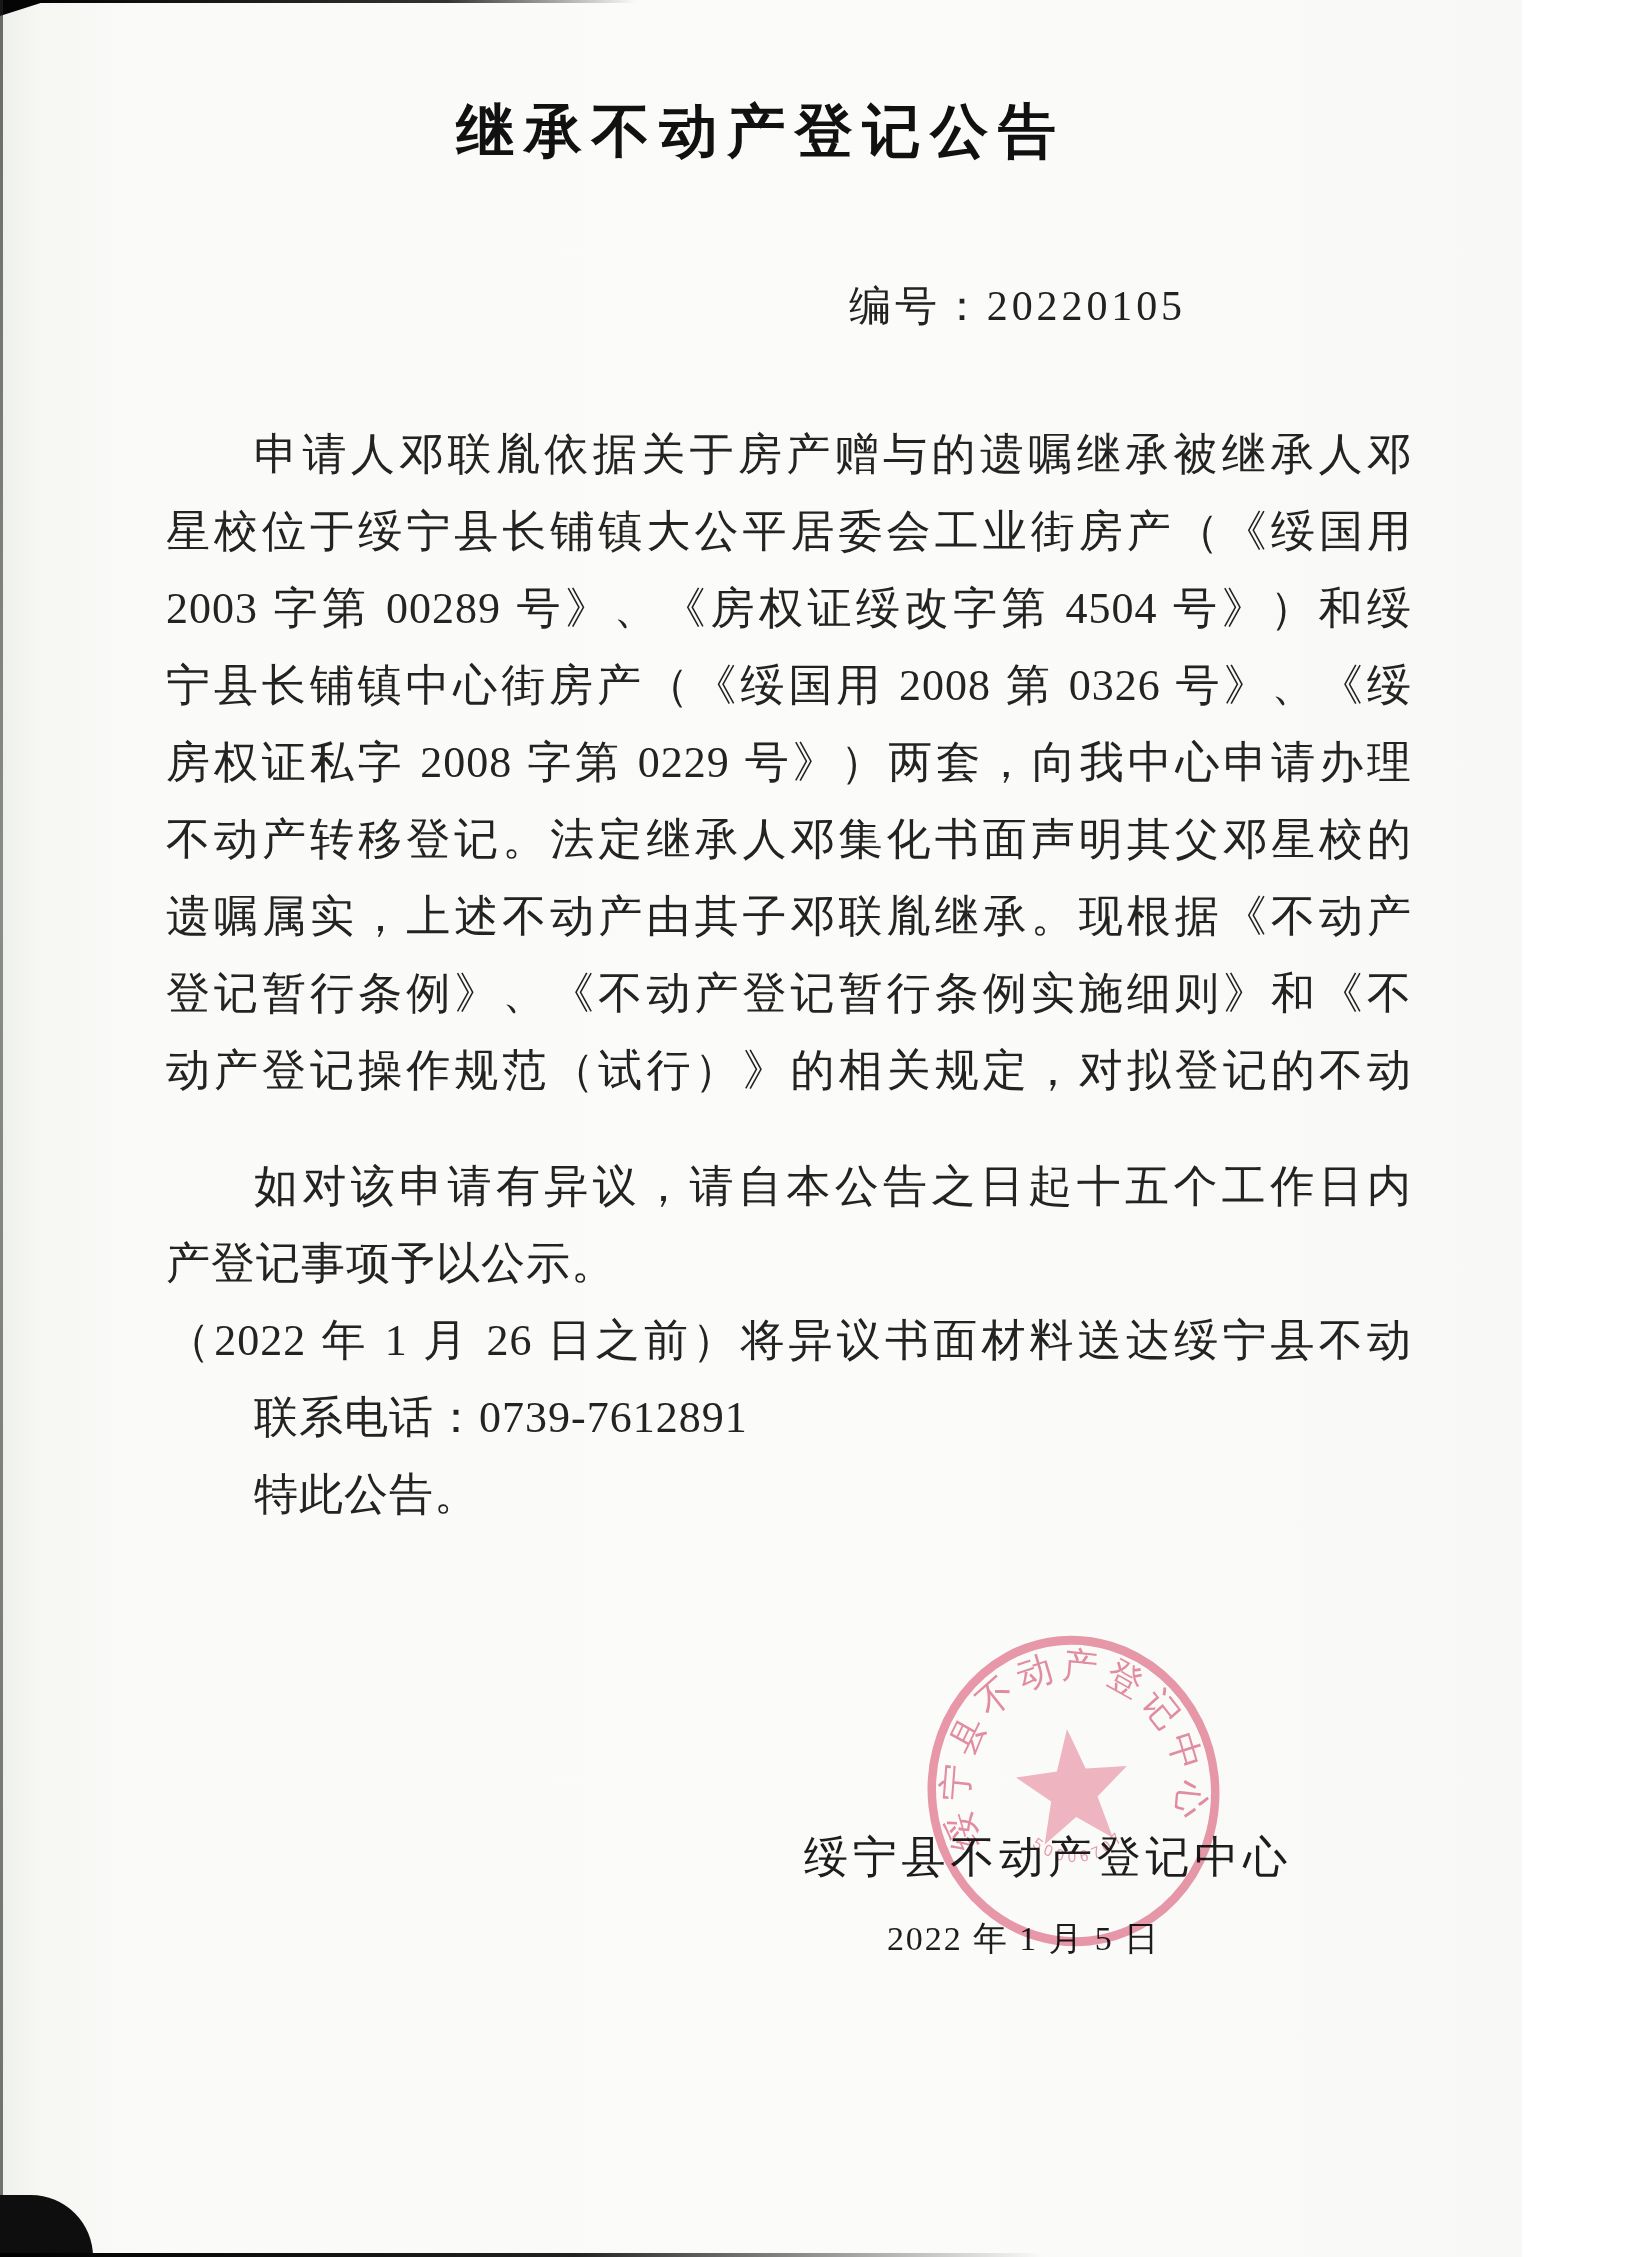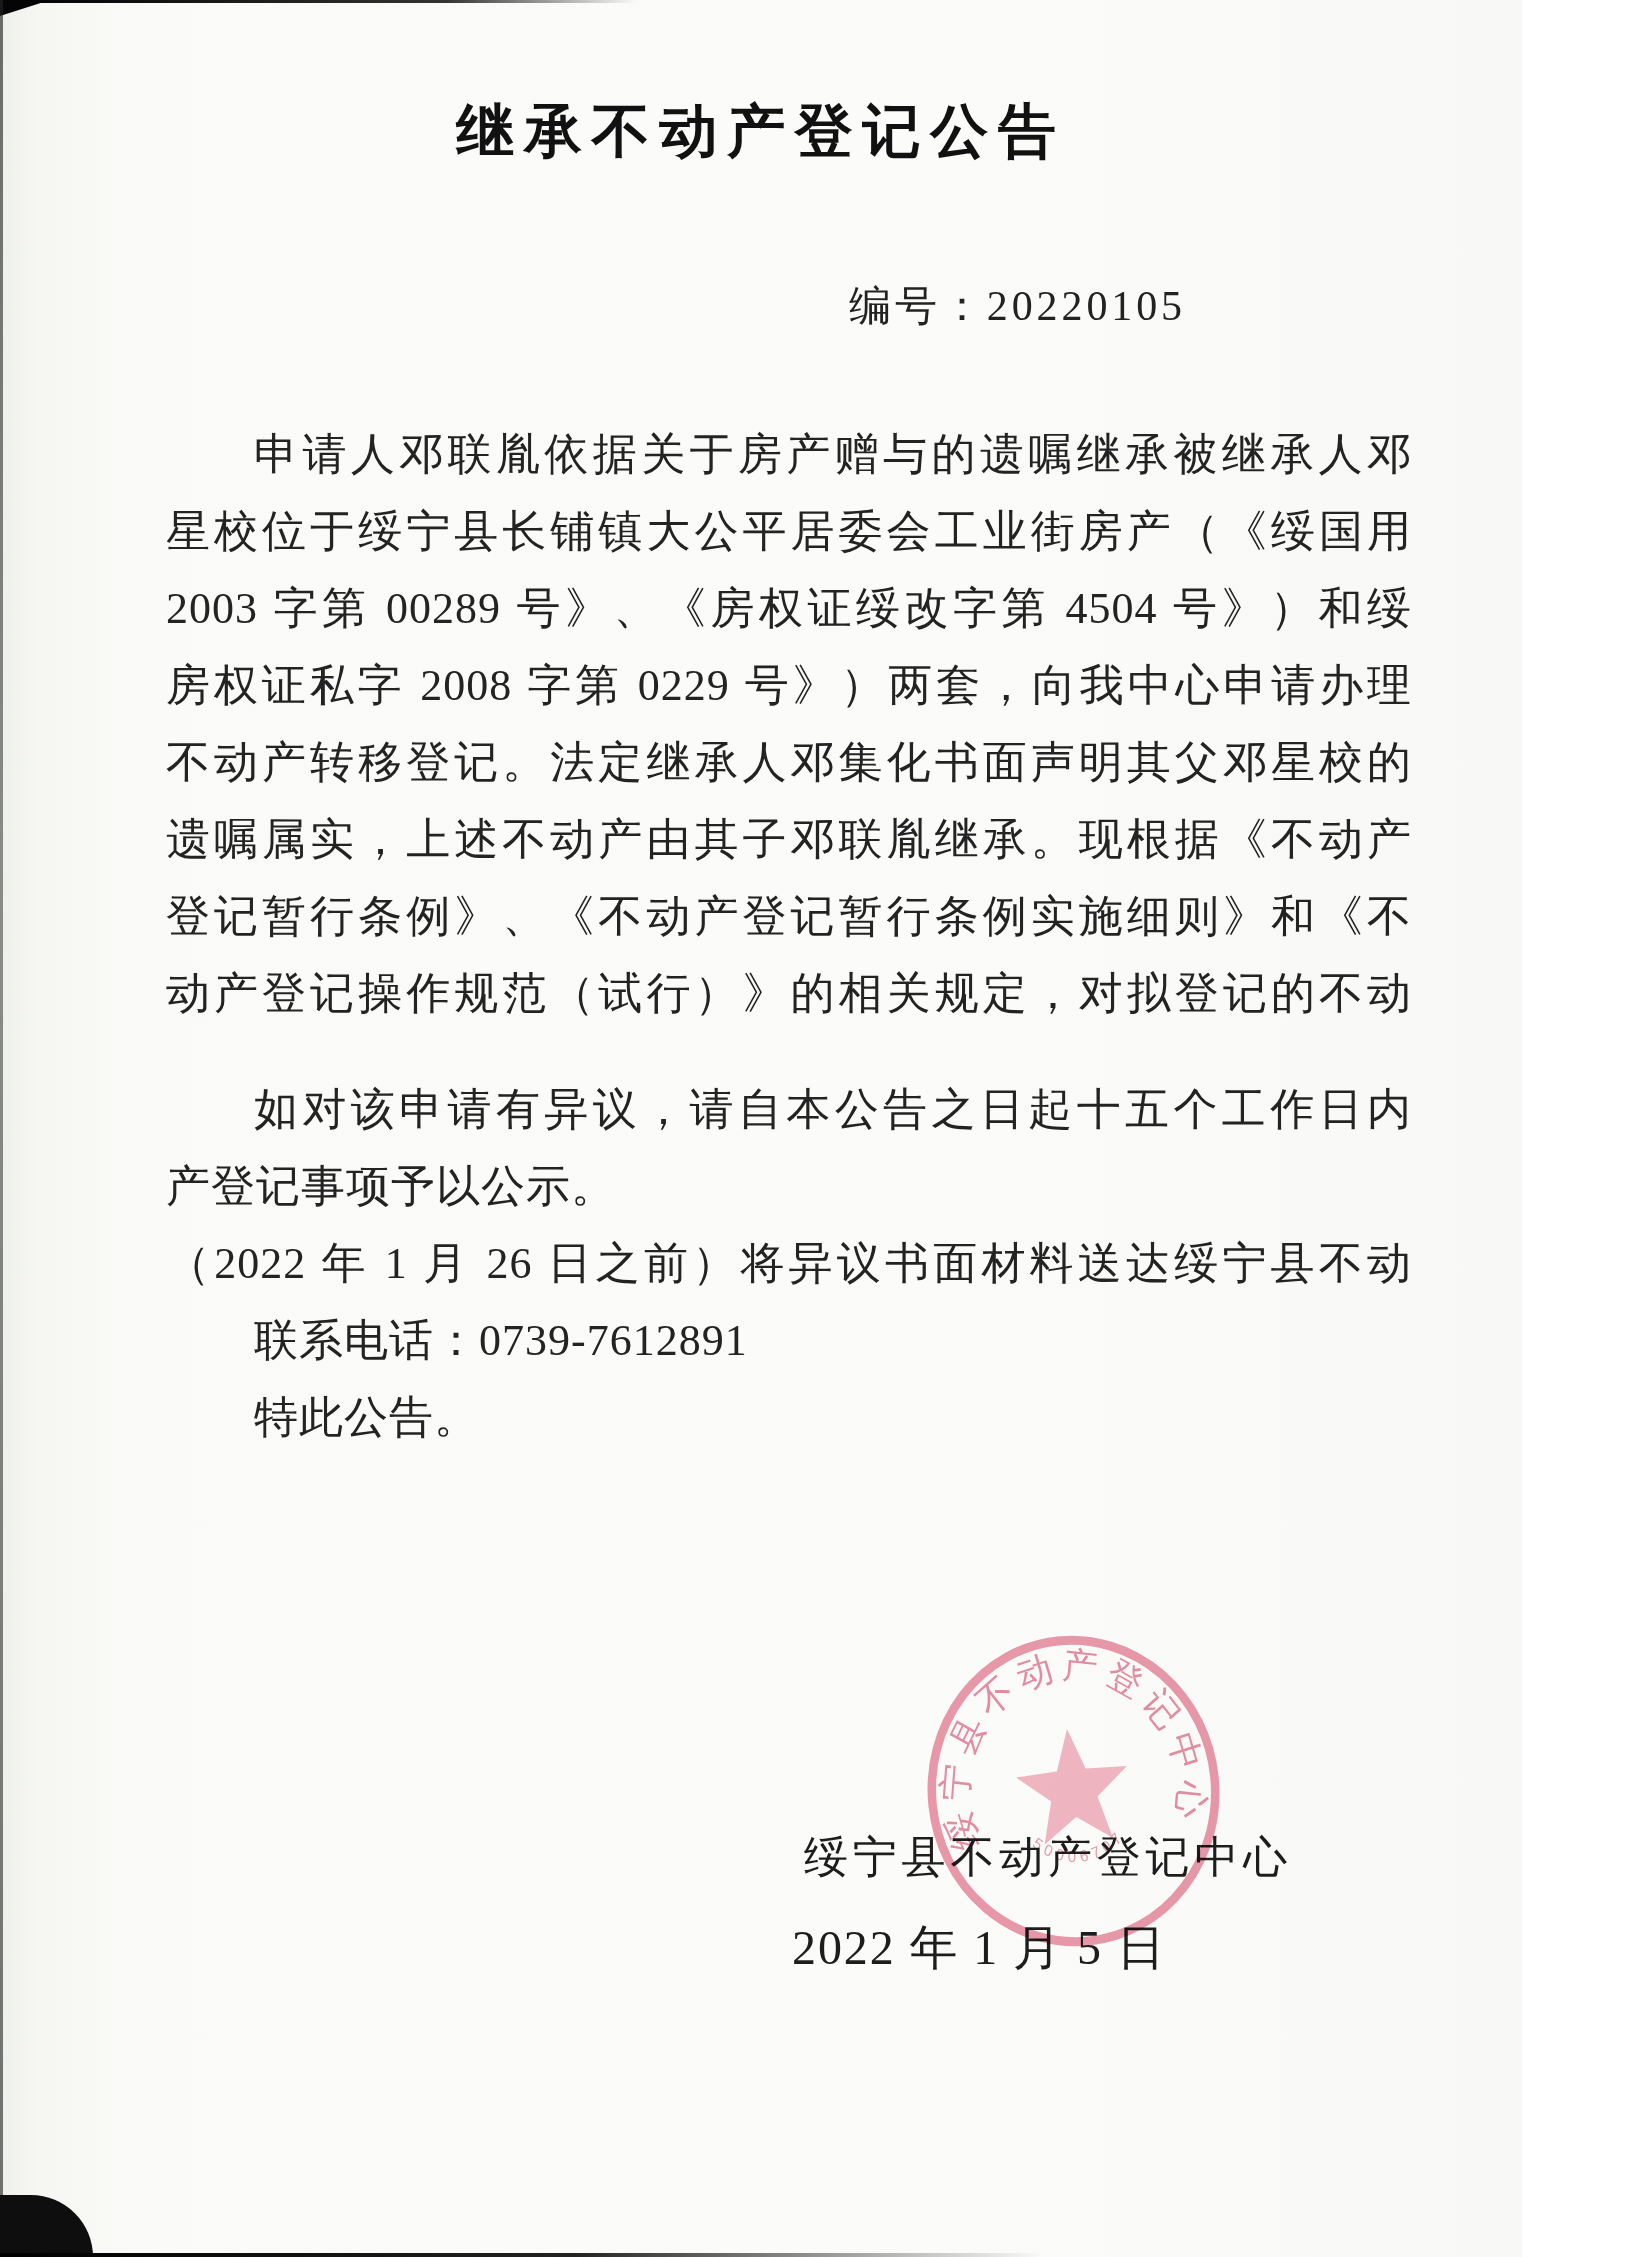--- a/index.html
+++ b/index.html
@@ -62,21 +62,21 @@
   }
   .line.short { text-align-last: left; }
   .line.indent { text-indent: 2em; }
   .para2 { margin-top: 39px; }
   .sig-org {
     position: absolute; top: 1828px; left: 792px; width: 512px;
     text-align: center; font-size: 44px; letter-spacing: 4.8px; color: #1d1d1d;
   }
   .sig-date {
     position: absolute; top: 1916px; left: 792px; width: 463px;
-    text-align: left; font-size: 48px; letter-spacing: 1.9px; color: #1d1d1d;
+    text-align: center; font-size: 34px; letter-spacing: 1.9px; color: #1d1d1d;
   }
   
   .seal {
     position: absolute; left: 913px; top: 1620px;
     width: 321px; height: 342px;
     mix-blend-mode: multiply;
     opacity: 0.88;
     transform: rotate(-6deg);
   }
   .seal-ring { fill: none; stroke: #e4768f; stroke-width: 9; opacity: 0.85; }
@@ -103,20 +103,21 @@
   <div class="corner-bl"></div>
   <div class="edge-bottom"></div>
 
   <h1 class="title">继承不动产登记公告</h1>
   <div class="docno">编号：20220105</div>
 
   <div class="bodytext">
     <div class="line indent">申请人邓联胤依据关于房产赠与的遗嘱继承被继承人邓</div>
     <div class="line">星校位于绥宁县长铺镇大公平居委会工业街房产（《绥国用</div>
     <div class="line">2003 字第 00289 号》、《房权证绥改字第 4504 号》）和绥</div>
+    <div class="line">宁县长铺镇中心街房产（《绥国用 2008 第 0326 号》、《绥</div>
     <div class="line">房权证私字 2008 字第 0229 号》）两套，向我中心申请办理</div>
     <div class="line">不动产转移登记。法定继承人邓集化书面声明其父邓星校的</div>
     <div class="line">遗嘱属实，上述不动产由其子邓联胤继承。现根据《不动产</div>
     <div class="line">登记暂行条例》、《不动产登记暂行条例实施细则》和《不</div>
     <div class="line">动产登记操作规范（试行）》的相关规定，对拟登记的不动</div>
     <div class="line indent para2">如对该申请有异议，请自本公告之日起十五个工作日内</div>
 
     <div class="line short">产登记事项予以公示。</div>
     <div class="line">（2022 年 1 月 26 日之前）将异议书面材料送达绥宁县不动</div>
 

